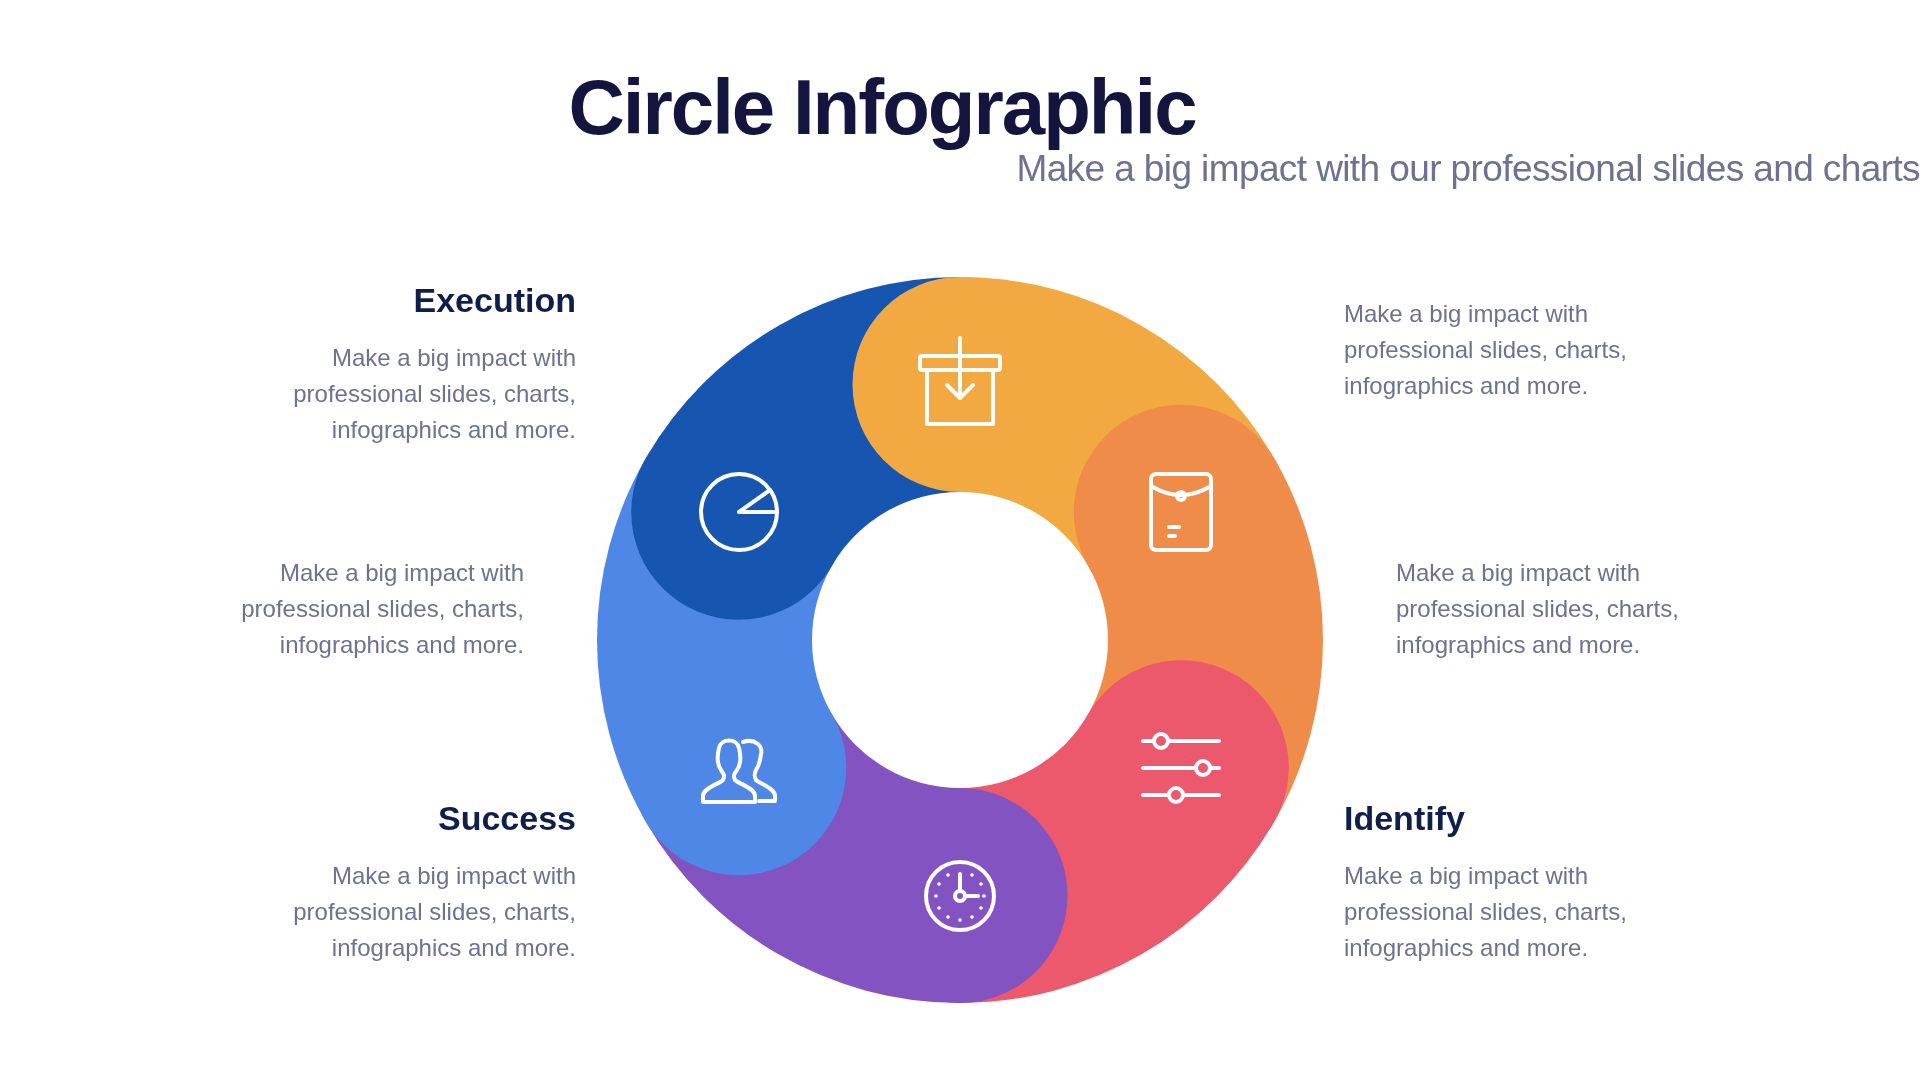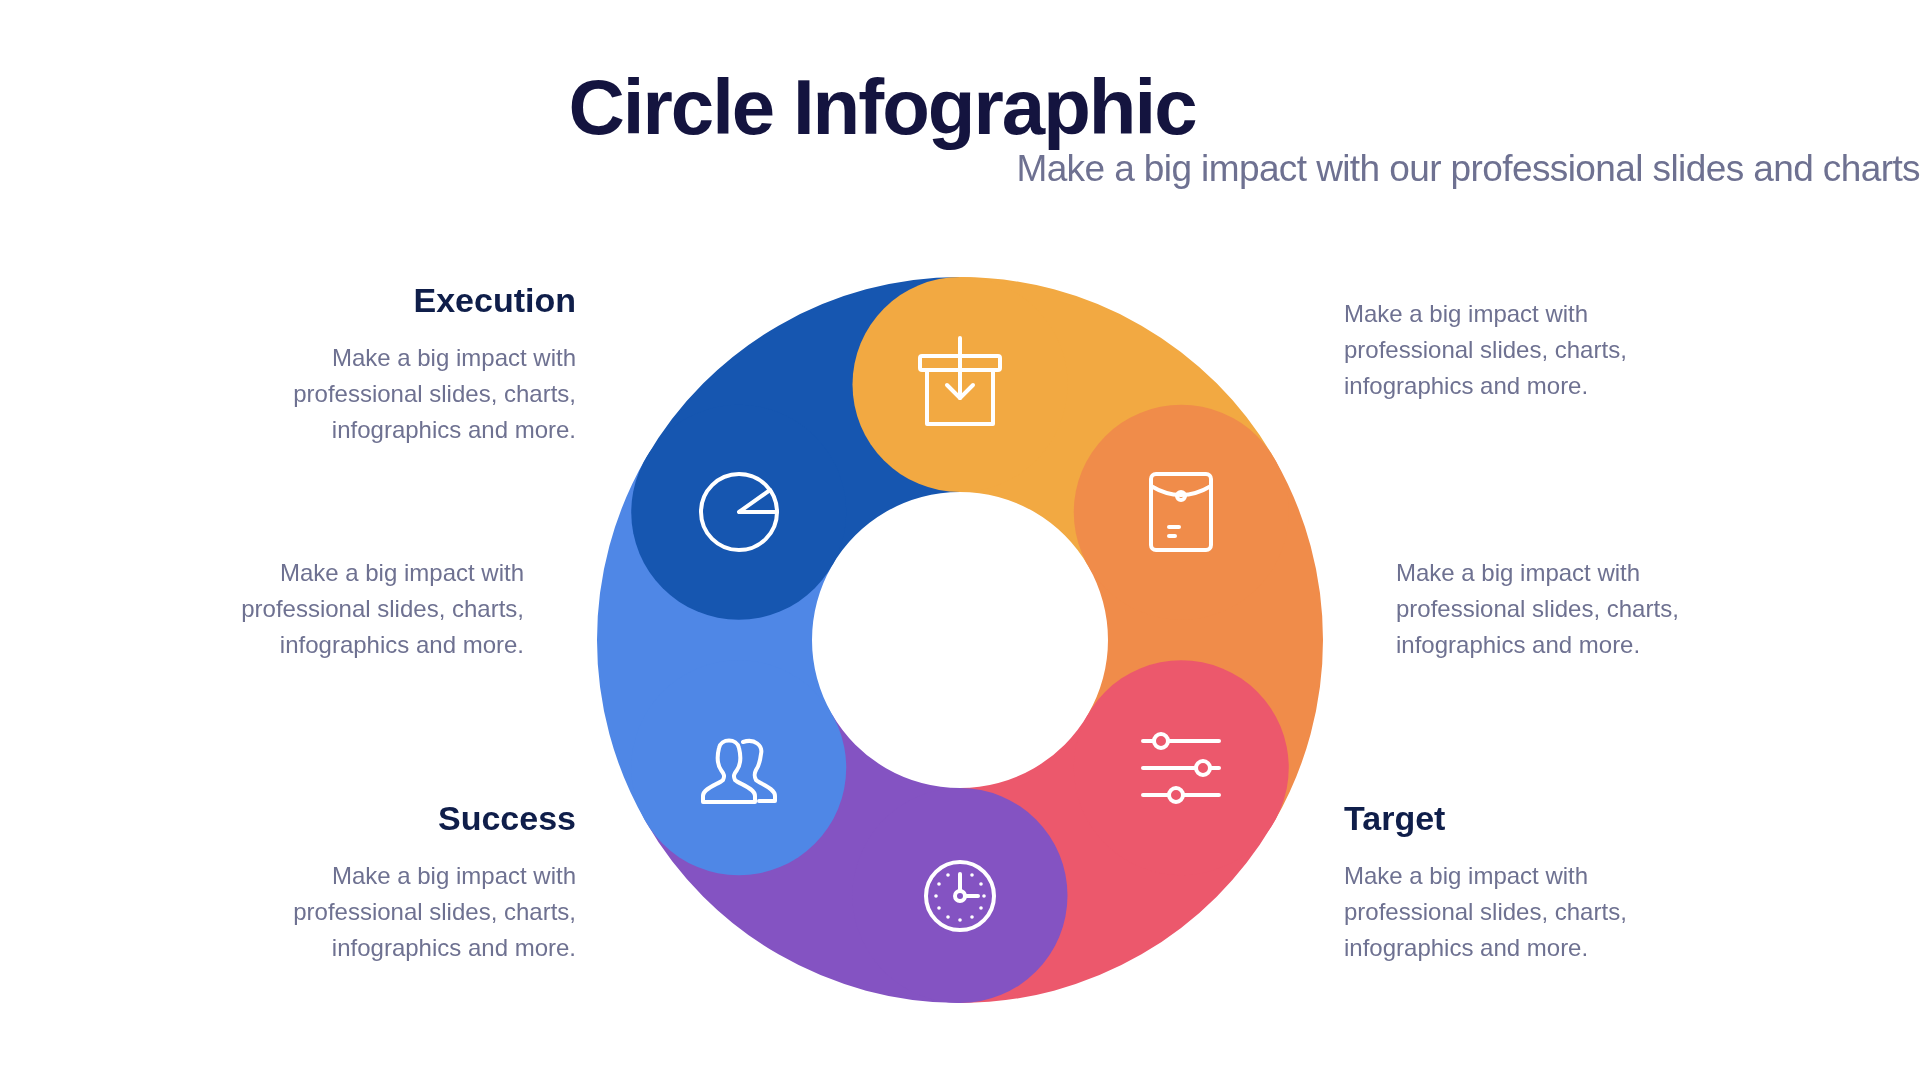--- a/index.html
+++ b/index.html
@@ -145,19 +145,19 @@
 
 <div class="block right" style="left:1396px; top:537px;">
   <div class="body">
     <span>Make a big impact with</span>
     <span>professional slides, charts,</span>
     <span>infographics and more.</span>
   </div>
 </div>
 
 <div class="block right" style="left:1344px; top:796px;">
-  <div class="heading">Target</div>
+  <div class="heading">Identify</div>
   <div class="body">
     <span>Make a big impact with</span>
     <span>professional slides, charts,</span>
     <span>infographics and more.</span>
   </div>
 </div>
 
 </body></html>

